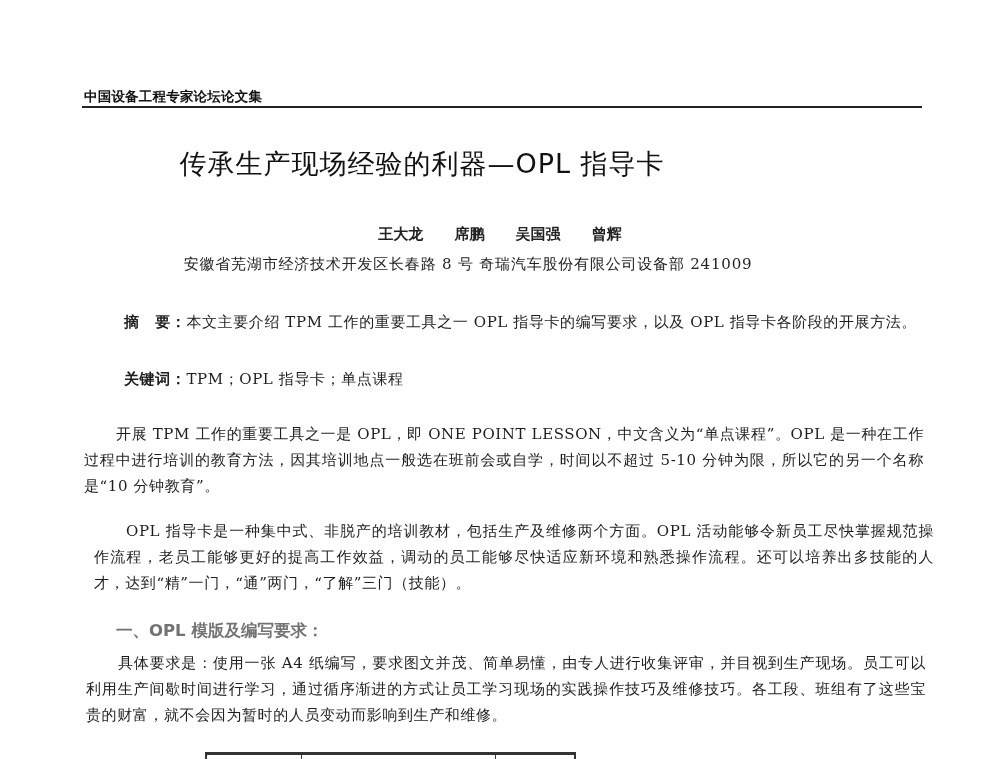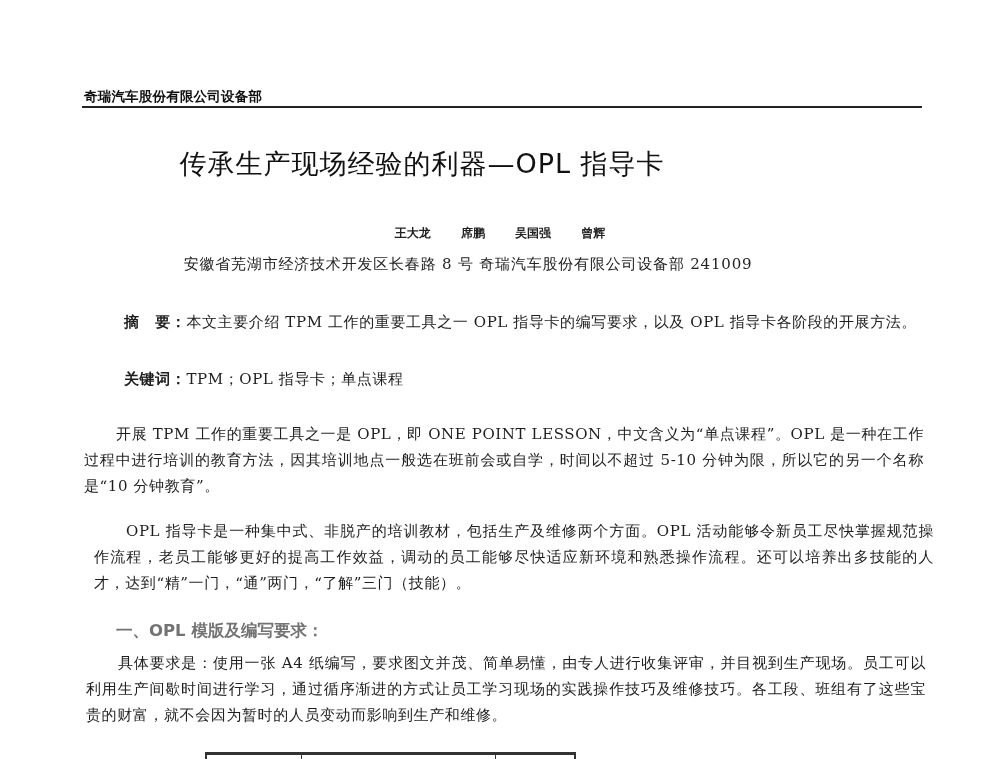--- a/index.html
+++ b/index.html
@@ -17,21 +17,21 @@
       position: absolute; left: 82px; top: 106px; width: 840px; height: 2px;
       background: #222;
     }
     .title {
       position: absolute; left: 0; width: 844px; top: 146px; text-align: center;
       font-family: "DejaVu Sans", "Liberation Sans", sans-serif;
       font-size: 27px; font-weight: normal; letter-spacing: 1px; color: #111;
     }
     .authors {
       position: absolute; left: 0; width: 1000px; top: 225px; text-align: center;
-      font-size: 12px; font-weight: bold; color: #222; word-spacing: 14px;
+      font-size: 15px; font-weight: bold; color: #222; word-spacing: 14px;
     }
     .authors span { margin: 0 6px; }
     .affiliation {
       position: absolute; left: 0; width: 936px; top: 255px; text-align: center;
       font-size: 15px; color: #222; letter-spacing: 0.8px;
     }
     .para {
       position: absolute; left: 84px; width: 840px;
       font-size: 15px; line-height: 26px; color: #1e1e1e;
       text-align: justify; letter-spacing: 0.6px;
@@ -52,21 +52,21 @@
       position: absolute; left: 205px; top: 752px; width: 367px; height: 12px;
       border-top: 3px solid #333; border-left: 2px solid #333; border-right: 2px solid #333;
     }
     .table-col {
       position: absolute; top: 0; bottom: 0; width: 1px; background: #333;
     }
   </style>
 </head>
 <body>
 
-<div class="running-head">奇瑞汽车股份有限公司设备部</div>
+<div class="running-head">中国设备工程专家论坛论文集</div>
 <div class="head-rule"></div>
 
 <h1 class="title" style="margin:0;">传承生产现场经验的利器—OPL 指导卡</h1>
 
 <div class="authors">
   <span>王大龙</span>
   <span>席鹏</span>
   <span>吴国强</span>
   <span>曾辉</span>
 </div>

